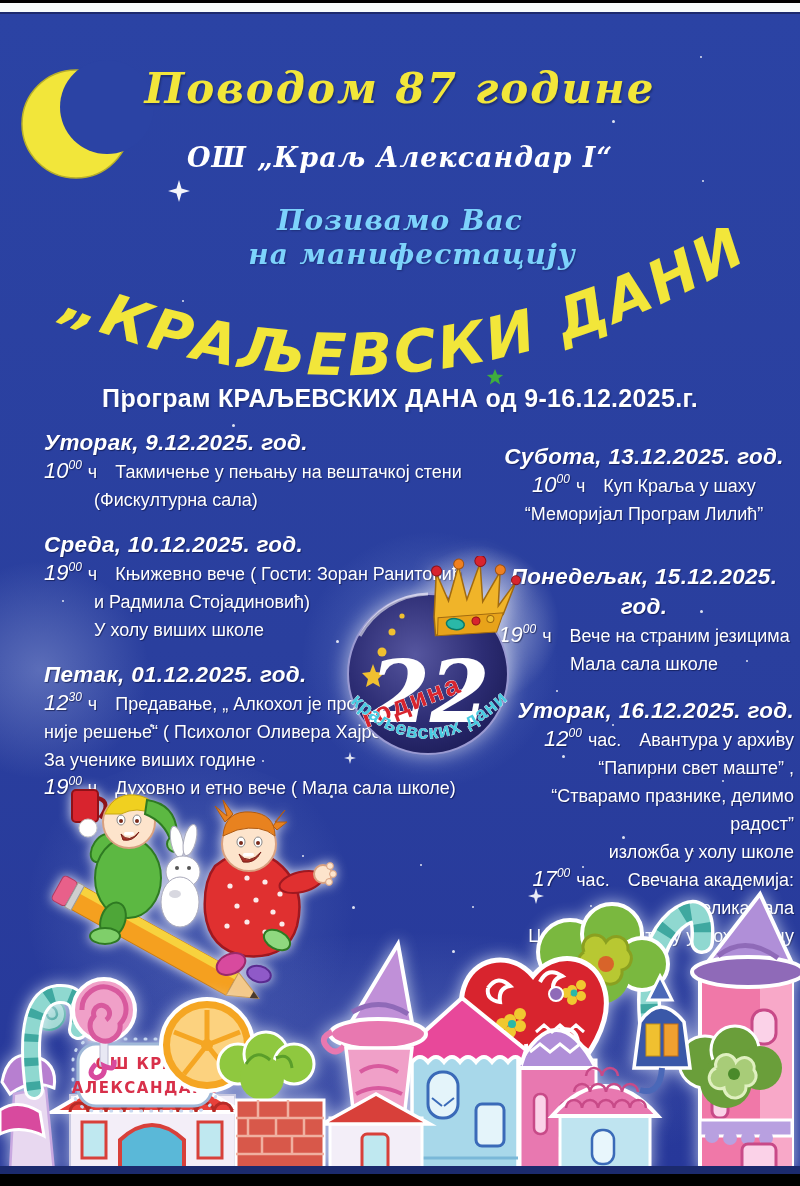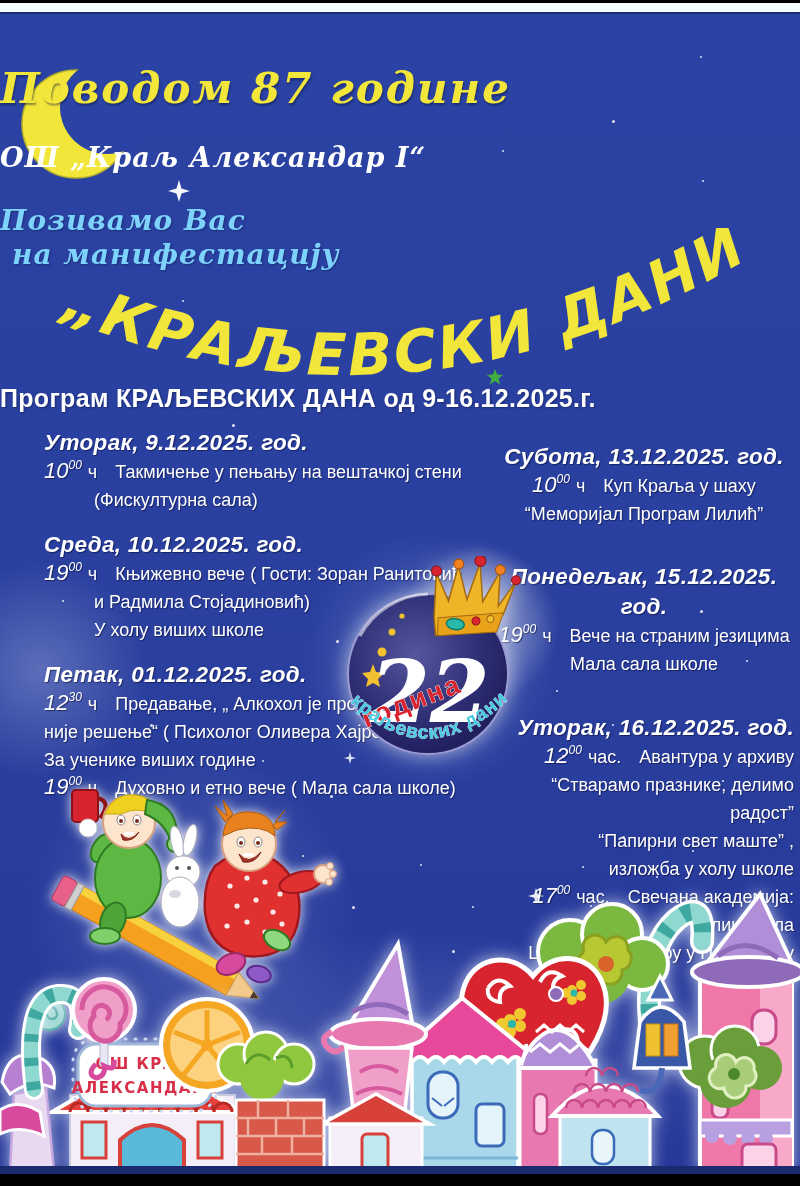--- a/index.html
+++ b/index.html
@@ -20,39 +20,39 @@
      background:radial-gradient(circle,rgba(205,225,255,.20),rgba(205,225,255,0) 70%);}
   .glow.g-town{left:50px;top:930px;width:720px;height:260px;
      background:radial-gradient(ellipse,rgba(215,228,255,.18),rgba(215,228,255,0) 70%);}
 
   .bottom-navy{position:absolute;left:0;top:1166px;width:800px;height:8px;background:#1b2a6e;}
   .bottom-black{position:absolute;left:0;top:1174px;width:800px;height:12px;background:#000;}
 
   .dot{position:absolute;background:#fff;border-radius:50%;opacity:.85;}
   .sparkle{position:absolute;pointer-events:none;}
 
-  .txt{position:absolute;left:0;width:800px;color:#fff;}
+  .txt{position:absolute;left:0;width:800px;text-align:center;color:#fff;}
   .occasion{top:64px;font:bold italic 42px "DejaVu Serif",serif;color:#f2e63a;
             letter-spacing:2px;text-shadow:1px 2px 2px rgba(10,20,60,.45);}
   .school{top:142px;font:italic 600 27px "DejaVu Serif",serif;color:#fff;letter-spacing:1px;}
   .invite{font:bold italic 28px "DejaVu Serif",serif;color:#7dd3fc;letter-spacing:1px;
           text-shadow:1px 1px 2px rgba(10,20,60,.4);}
   .invite1{top:204px;} .invite2{top:238px;padding-left:12px;}
   .title-svg{position:absolute;left:0;top:228px;pointer-events:none;}
   .title-svg text{font-family:"DejaVu Sans",sans-serif;font-weight:bold;font-style:italic;
           fill:#f2e63a;font-size:58px;letter-spacing:3px;}
   .program{top:384px;font:600 25px "Liberation Sans",sans-serif;letter-spacing:.3px;
            text-shadow:1px 1px 2px rgba(10,20,60,.5);}
 
   .col{position:absolute;color:#fff;text-shadow:1px 1px 1px rgba(5,10,50,.55);}
   .col-left{left:44px;top:428px;width:430px;}
   .col-right{left:494px;top:442px;width:300px;}
   .sch-block + .sch-block{margin-top:16px;}
   .col-right .sch-block:nth-child(2){margin-top:34px;}
-  .col-right .sch-block:nth-child(3){margin-top:35px;}
+  .col-right .sch-block:nth-child(3){margin-top:18px;}
   .ev-date{font:bold italic 22.5px "Liberation Sans",sans-serif;line-height:30px;letter-spacing:.3px;}
   .ev-line{font:18px "Liberation Sans",sans-serif;line-height:28px;}
   .ev-ind{padding-left:50px;}
   .ev-time{font:italic 22px "Liberation Sans",sans-serif;}
   .ev-sup{font:italic 12px "Liberation Sans",sans-serif;vertical-align:9px;}
   .ev-unit{font:18px "Liberation Sans",sans-serif;}
   .al-center{text-align:center;}
   .al-right{text-align:right;}
 
   .moon-svg{position:absolute;left:8px;top:46px;}
@@ -178,22 +178,22 @@
         <div class="ev-line">“Меморијал Програм Лилић”</div>
       </div>
       <div class="sch-block al-center">
         <div class="ev-date">Понедељак, 15.12.2025. год.</div>
         <div class="ev-line"><span class="ev-time">19</span><sup class="ev-sup">00</sup><span class="ev-unit"> ч</span>  Вече на страним језицима</div>
         <div class="ev-line">Мала сала школе</div>
       </div>
       <div class="sch-block al-right">
         <div class="ev-date">Уторак, 16.12.2025. год.</div>
         <div class="ev-line"><span class="ev-time">12</span><sup class="ev-sup">00</sup><span class="ev-unit"> час.</span>  Авантура у архиву</div>
+        <div class="ev-line">“Папирни свет маште” ,</div>
         <div class="ev-line">“Стварамо празнике, делимо радост”</div>
-        <div class="ev-line">“Папирни свет маште” ,</div>
         <div class="ev-line">изложба у холу  школе</div>
         <div class="ev-line"><span class="ev-time">17</span><sup class="ev-sup">00</sup><span class="ev-unit"> час.</span>  Свечана академија: велика сала</div>
         <div class="ev-line">Центра за културу у Пожаревцу</div>
       </div>
     </div>
 
   <svg class="badge-svg" width="182" height="215">
     <defs>
       <radialGradient id="bgrad" cx="42%" cy="38%" r="70%">
         <stop offset="0%" stop-color="#56569f"></stop>

